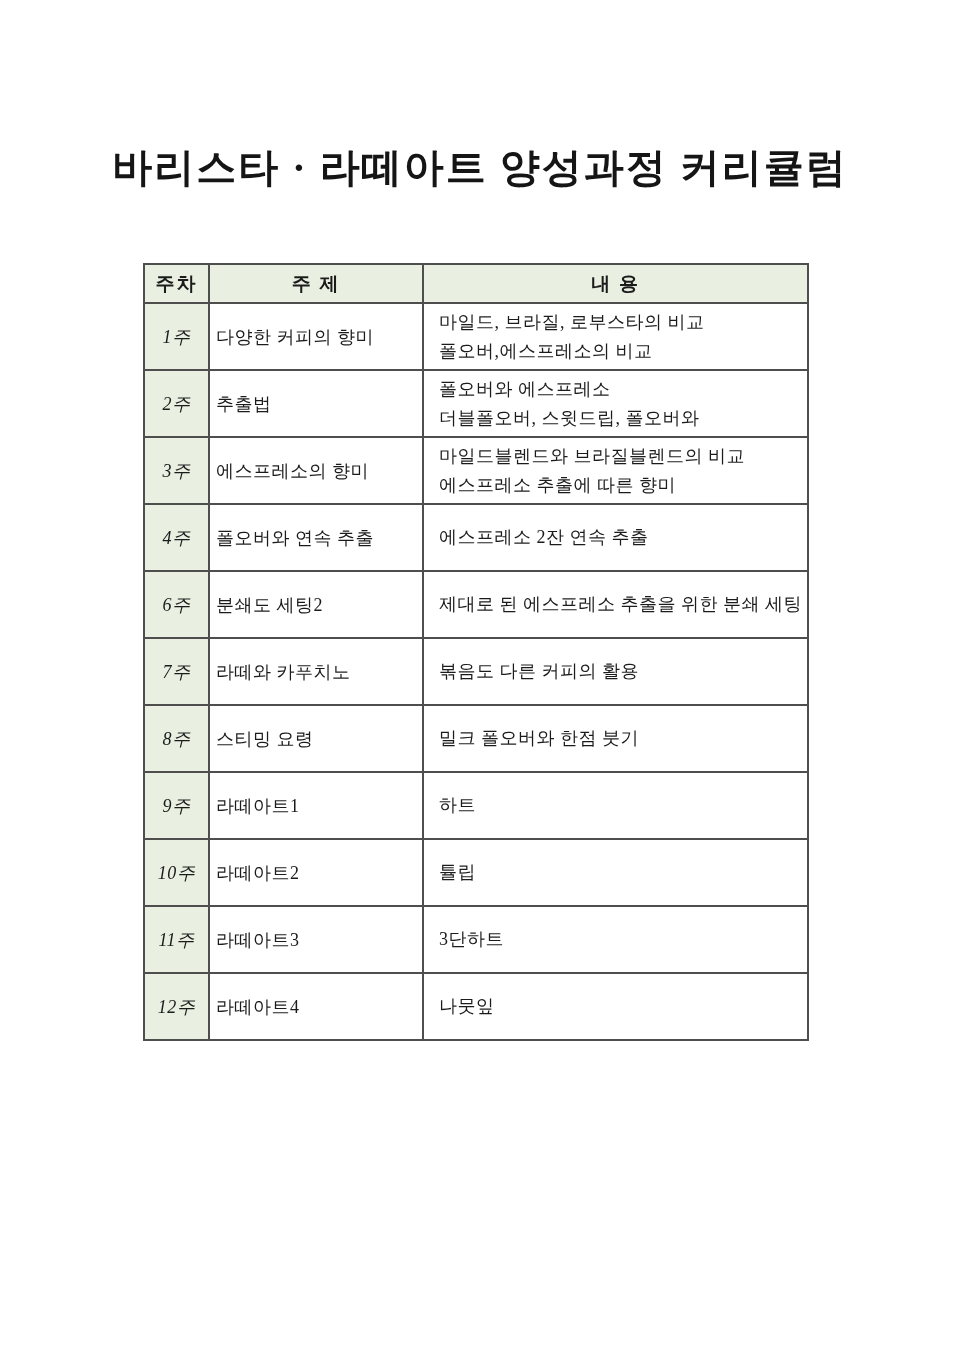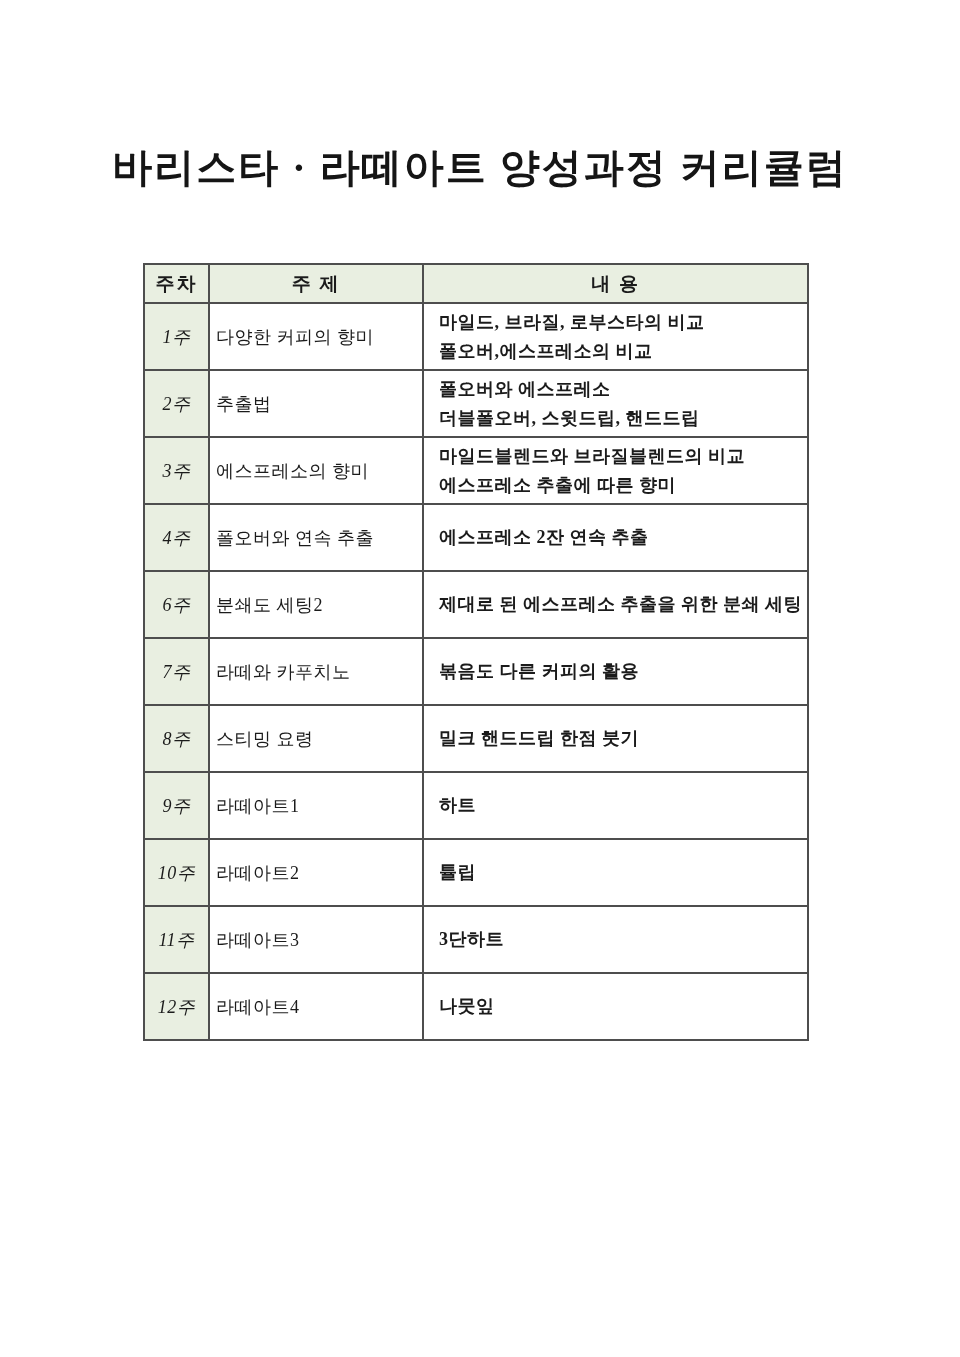--- a/index.html
+++ b/index.html
@@ -61,21 +61,20 @@
     text-align: center;
     letter-spacing: 0.5px;
     font-style: italic;
   }
   td.topic {
     padding-left: 6px;
     letter-spacing: 0.5px;
   }
   td.content {
     padding-left: 15px;
-    font-weight: bold;
   }
   .content-line {
     line-height: 29px;
     letter-spacing: 0.5px;
   }
 </style>
 </head>
 <body>
 
 <div class="page">
@@ -103,21 +102,21 @@
             <div class="content-line">마일드, 브라질, 로부스타의 비교</div>
             <div class="content-line">폴오버,에스프레소의 비교</div>
           </td>
   </tr>
 
   <tr>
     <td class="week">2주</td>
     <td class="topic">추출법</td>
     <td class="content">
             <div class="content-line">폴오버와 에스프레소</div>
-            <div class="content-line">더블폴오버, 스윗드립, 핸드드립</div>
+            <div class="content-line">더블폴오버, 스윗드립, 폴오버와</div>
           </td>
   </tr>
 
   <tr>
     <td class="week">3주</td>
     <td class="topic">에스프레소의 향미</td>
     <td class="content">
             <div class="content-line">마일드블렌드와 브라질블렌드의 비교</div>
             <div class="content-line">에스프레소 추출에 따른 향미</div>
           </td>
@@ -145,21 +144,21 @@
     <td class="topic">라떼와 카푸치노</td>
     <td class="content">
             <div class="content-line">볶음도 다른 커피의 활용</div>
           </td>
   </tr>
 
   <tr>
     <td class="week">8주</td>
     <td class="topic">스티밍 요령</td>
     <td class="content">
-            <div class="content-line">밀크 핸드드립 한점 붓기</div>
+            <div class="content-line">밀크 폴오버와 한점 붓기</div>
           </td>
   </tr>
 
   <tr>
     <td class="week">9주</td>
     <td class="topic">라떼아트1</td>
     <td class="content">
             <div class="content-line">하트</div>
           </td>
   </tr>

